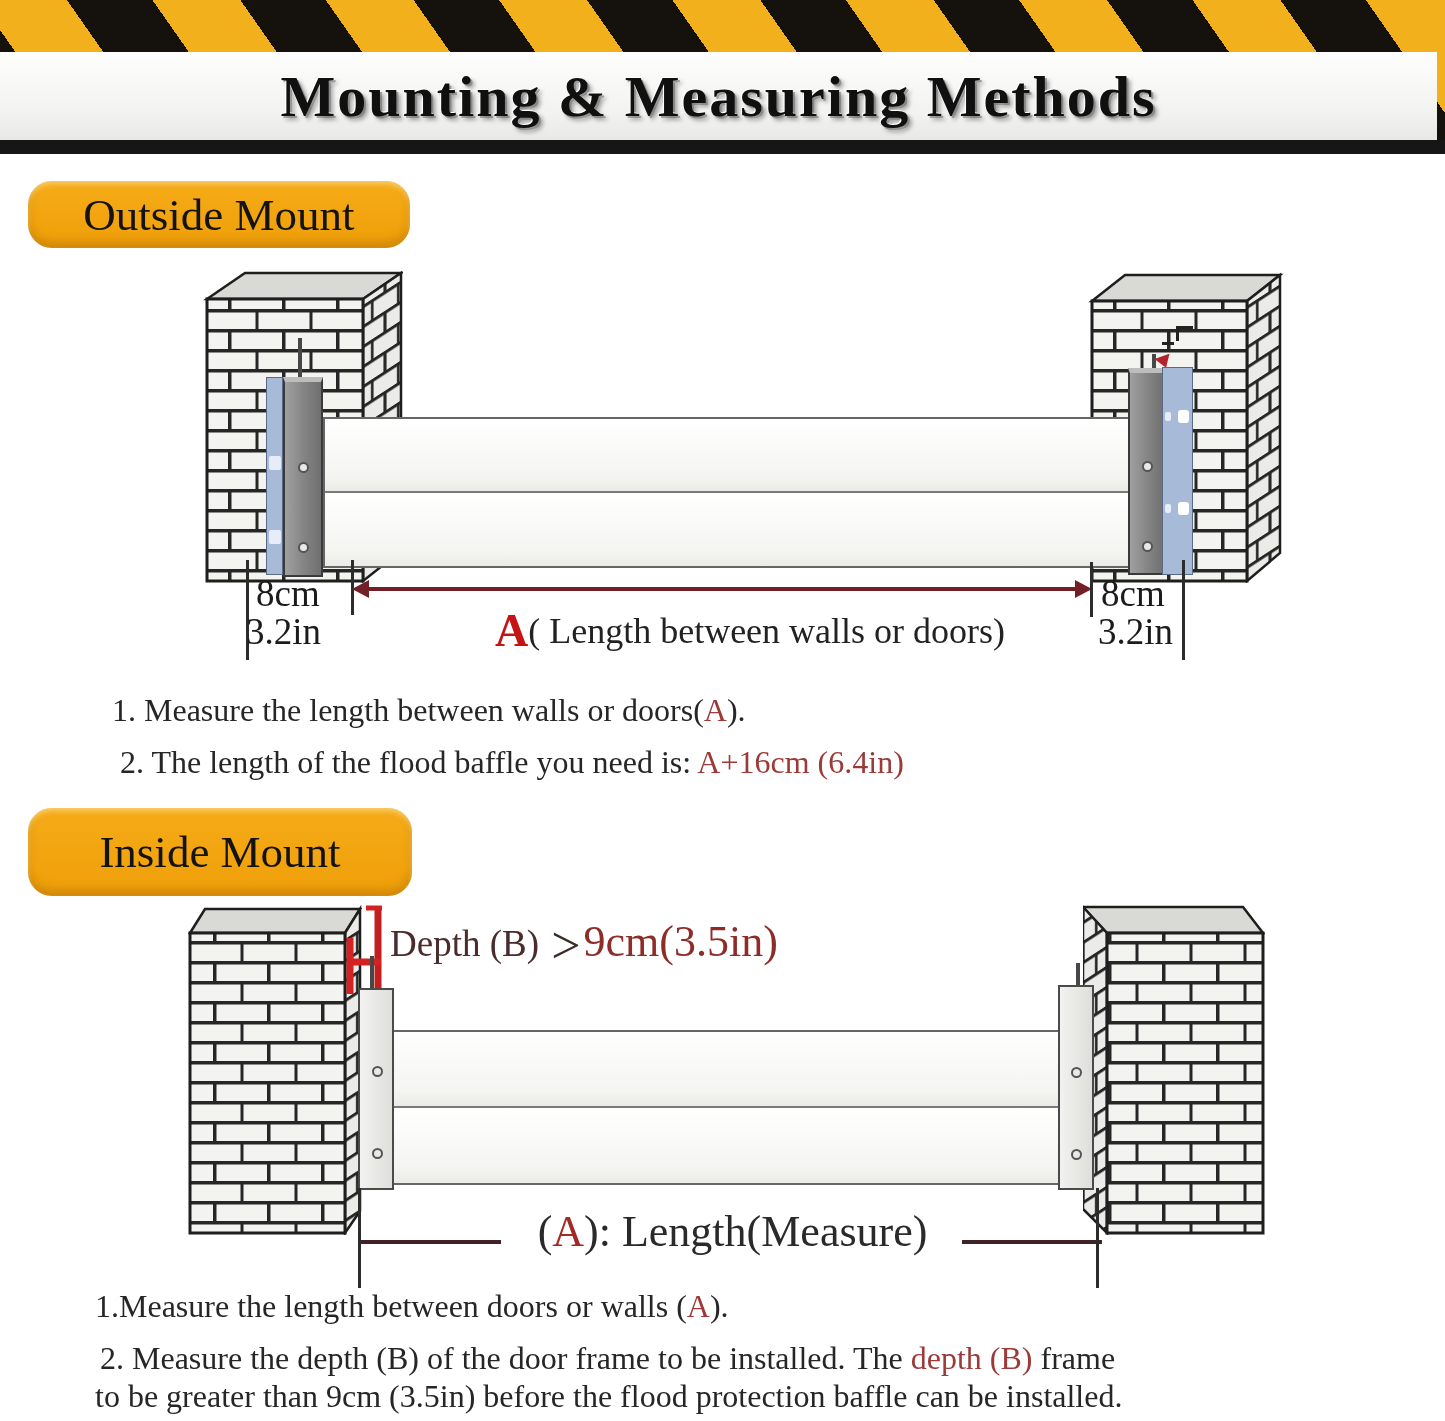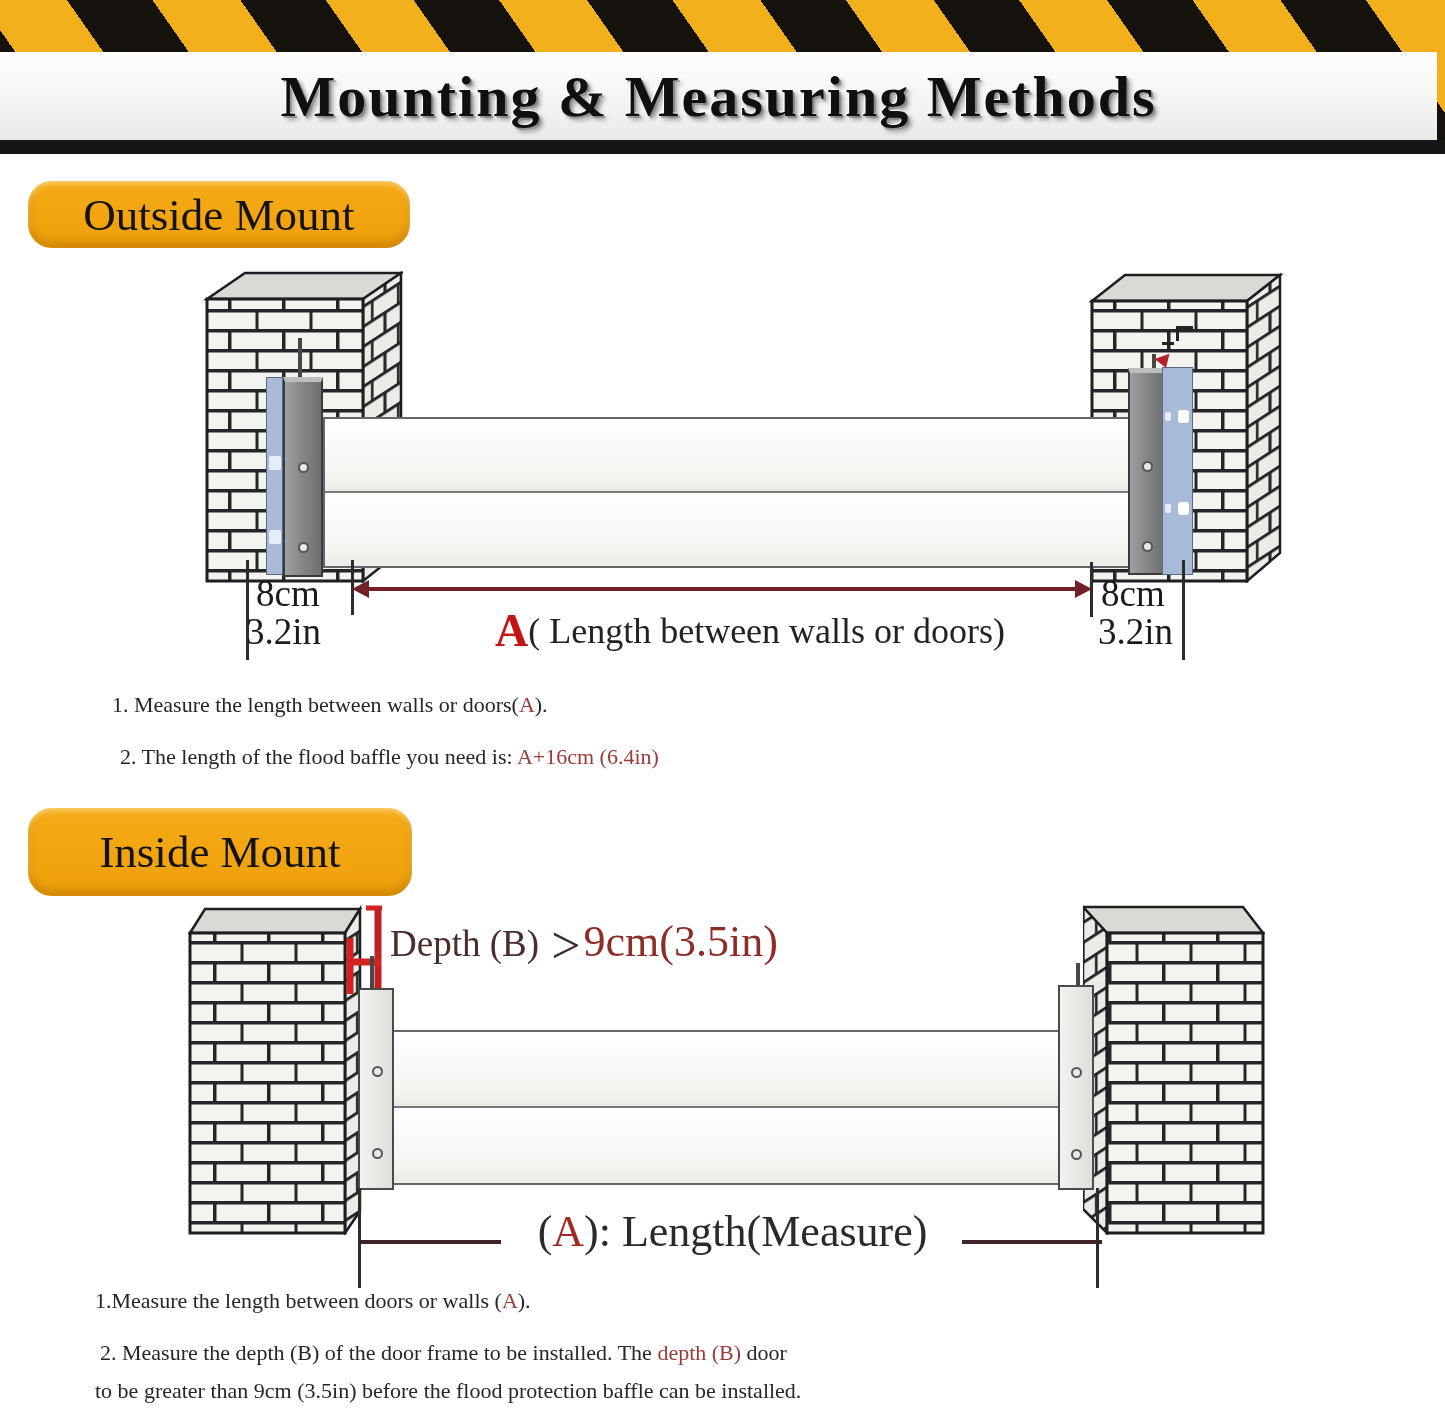--- a/index.html
+++ b/index.html
@@ -55,21 +55,21 @@
 
   .depth-label{position:absolute;left:390px;top:916px;white-space:nowrap;}
   .depth-label .l1{font-size:37px;color:#4a2c2c;}
   .depth-label .gt{font-size:52px;color:#3a2d28;vertical-align:-7px;padding:0 3px;}
   .depth-label .val{font-size:44px;color:#8e2c28;text-align:center;}
 
   .inside-span{position:absolute;left:505px;top:1206px;width:455px;text-align:center;
                font-size:44px;color:#2a2a2a;white-space:nowrap;}
   .inside-span .a{color:#a32a24;}
 
-  .step{position:absolute;font-size:22px;color:#262626;white-space:nowrap;}
+  .step{position:absolute;font-size:32px;color:#262626;white-space:nowrap;}
   .red-em{color:#9c3a38;}
 </style>
 </head>
 <body>
 
 <div class="page">
 
   <svg width="0" height="0" style="position:absolute" aria-hidden="true">
     <defs>
       <pattern id="pbrick" patternUnits="userSpaceOnUse" width="54" height="40">
@@ -218,19 +218,19 @@
     <div class="inside-span">
       <span>(</span><span class="a">A</span><span>): </span><span>Length(Measure)</span>
     </div>
     <div class="redline" style="left:962px;top:1240px;width:140px;height:4px;background:#3f2326;"></div>
     <div class="mline" style="left:1096px;top:1188px;width:3px;height:100px;"></div>
 
     <div class="step" style="left:95px;top:1288px;">
       <span>1.Measure the length between doors or walls (</span><span class="red-em">A</span><span>).</span>
     </div>
     <div class="step" style="left:100px;top:1340px;">
-      <span>2. Measure the depth (B) of the door frame to be installed. The </span><span class="red-em">depth (B)</span><span> door</span>
+      <span>2. Measure the depth (B) of the door frame to be installed. The </span><span class="red-em">depth (B)</span><span> frame</span>
     </div>
     <div class="step" style="left:95px;top:1378px;">
       <span>to be greater than 9cm (3.5in) before the flood protection baffle can be installed.</span>
     </div>
   </section>
 </div>
 
 </body></html>

